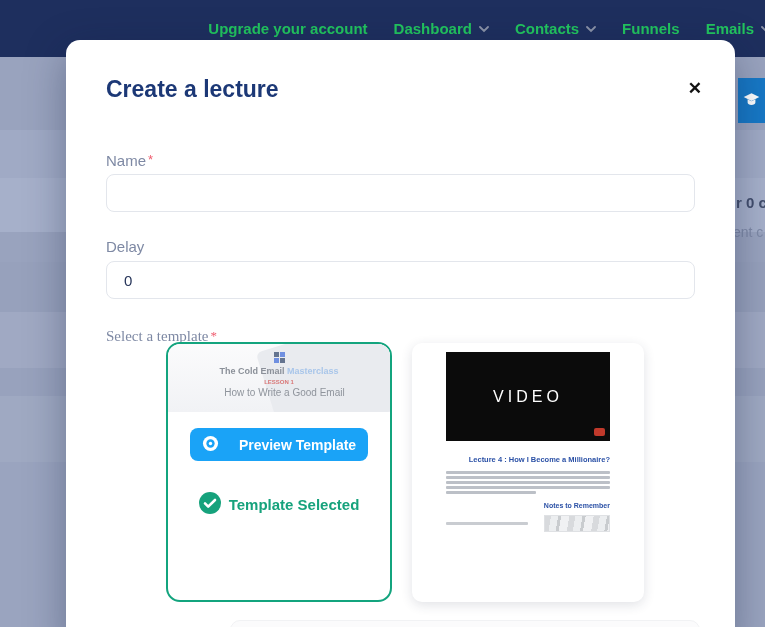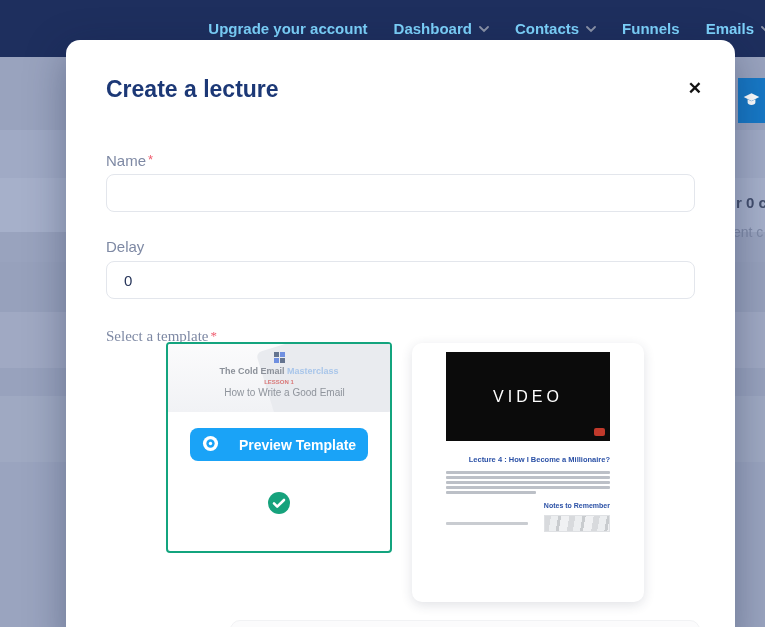--- a/index.html
+++ b/index.html
@@ -23,21 +23,21 @@
   .bg-scholar-btn { position:absolute; right:0; top:78px; width:27px; height:45px;
     background:#1778c5; display:flex; align-items:center; justify-content:center; z-index:1; border:none; cursor:pointer; }
   .bg-frag1 { position:absolute; left:736px; top:194px; width:34px; color:#424e6c;
     font-size:15px; font-weight:700; white-space:nowrap; overflow:hidden; z-index:1; }
   .bg-frag2 { position:absolute; left:733px; top:224px; width:36px; color:#7e89a6;
     font-size:14px; white-space:nowrap; overflow:hidden; z-index:1; }
 
   
   .navbar { position:absolute; left:0; top:0; width:765px; height:57px; background:#1e2f5e;
     display:flex; align-items:center; justify-content:flex-end; gap:26px; z-index:2;
-    color:#7dd3fc; font-weight:700; font-size:15px; padding-right:2px; }
+    color:#22c55e; font-weight:700; font-size:15px; padding-right:2px; }
   .nav-item { display:flex; align-items:center; gap:7px; cursor:pointer; white-space:nowrap; }
   .nav-item:last-child { margin-right:-8px; }
   .chev { display:inline-flex; margin-top:2px; }
 
   
   .modal { position:absolute; left:66px; top:40px; width:669px; height:607px;
     background:#ffffff; border-radius:14px; box-shadow:0 12px 40px rgba(15,25,60,.35);
     z-index:3; }
   .modal-title { position:absolute; left:40px; top:36px; font-size:23px; font-weight:700; color:#1c3876; }
   .modal-close { position:absolute; right:33px; top:40px; font-size:17px; font-weight:700; color:#111;
@@ -47,21 +47,21 @@
   .req { color:#ef5c6e; margin-left:2px; font-size:13px; vertical-align:top; }
   .txt-input { position:absolute; left:40px; width:589px; height:38px; border:1px solid #e3e6ec;
     border-radius:8px; font-size:15px; color:#27355a; padding:0 17px; outline:none;
     font-family:"Liberation Sans",sans-serif; background:#fff; }
   .lbl-name { top:112px; } .inp-name { top:134px; }
   .lbl-delay { top:198px; } .inp-delay { top:221px; }
   .lbl-template { top:288px;font-family:Liberation Serif, serif; }
 
   
   .cards { position:absolute; left:100px; top:302px; display:flex; gap:20px; align-items:flex-start; }
-  .card1 { width:226px; height:211px; background:#fff; border:2px solid #13a47e; border-radius:4px;
+  .card1 { width:226px; height:260px; background:#fff; border:2px solid #13a47e; border-radius:14px;
     overflow:hidden; cursor:pointer; }
   .card1-preview { position:relative; height:68px; background:linear-gradient(180deg,#fbfbfc,#f1f2f5);
     overflow:hidden; text-align:center; }
   .book1 { position:absolute; right:-46px; top:-18px; width:170px; height:95px; background:#e9ebef;
     transform:rotate(-17deg); border-radius:6px; }
   .book2 { position:absolute; right:-70px; top:-4px; width:170px; height:95px; background:#f1f2f5;
     transform:rotate(-31deg); border-radius:6px; }
   .mini-logo { position:relative; width:11px; height:11px; margin:8px auto 3px;
     display:grid; grid-template-columns:5px 5px; grid-template-rows:5px 5px; gap:1px; }
   .mini-logo i { display:block; }
@@ -192,20 +192,21 @@
         </span>
         <span>Preview Template</span>
       </button>
       <div class="selected-row">
         <span>
           <svg width="22" height="22" viewBox="0 0 22 22">
             <circle cx="11" cy="11" r="11" fill="#16a27c"></circle>
             <path d="M6 11.4l3.2 3.2L16 8" stroke="#ffffff" stroke-width="2.6" fill="none" stroke-linecap="round" stroke-linejoin="round"></path>
           </svg>
         </span>
+        <span>Template Selected</span>
       </div>
     </div>
 
     <div class="card2">
       <div class="video-box">
         <span class="video-label">VIDEO</span>
         <span class="yt-badge"></span>
       </div>
       <div class="lecture-heading">Lecture 4 : How I Become a Millionaire?</div>
       <div class="para">

